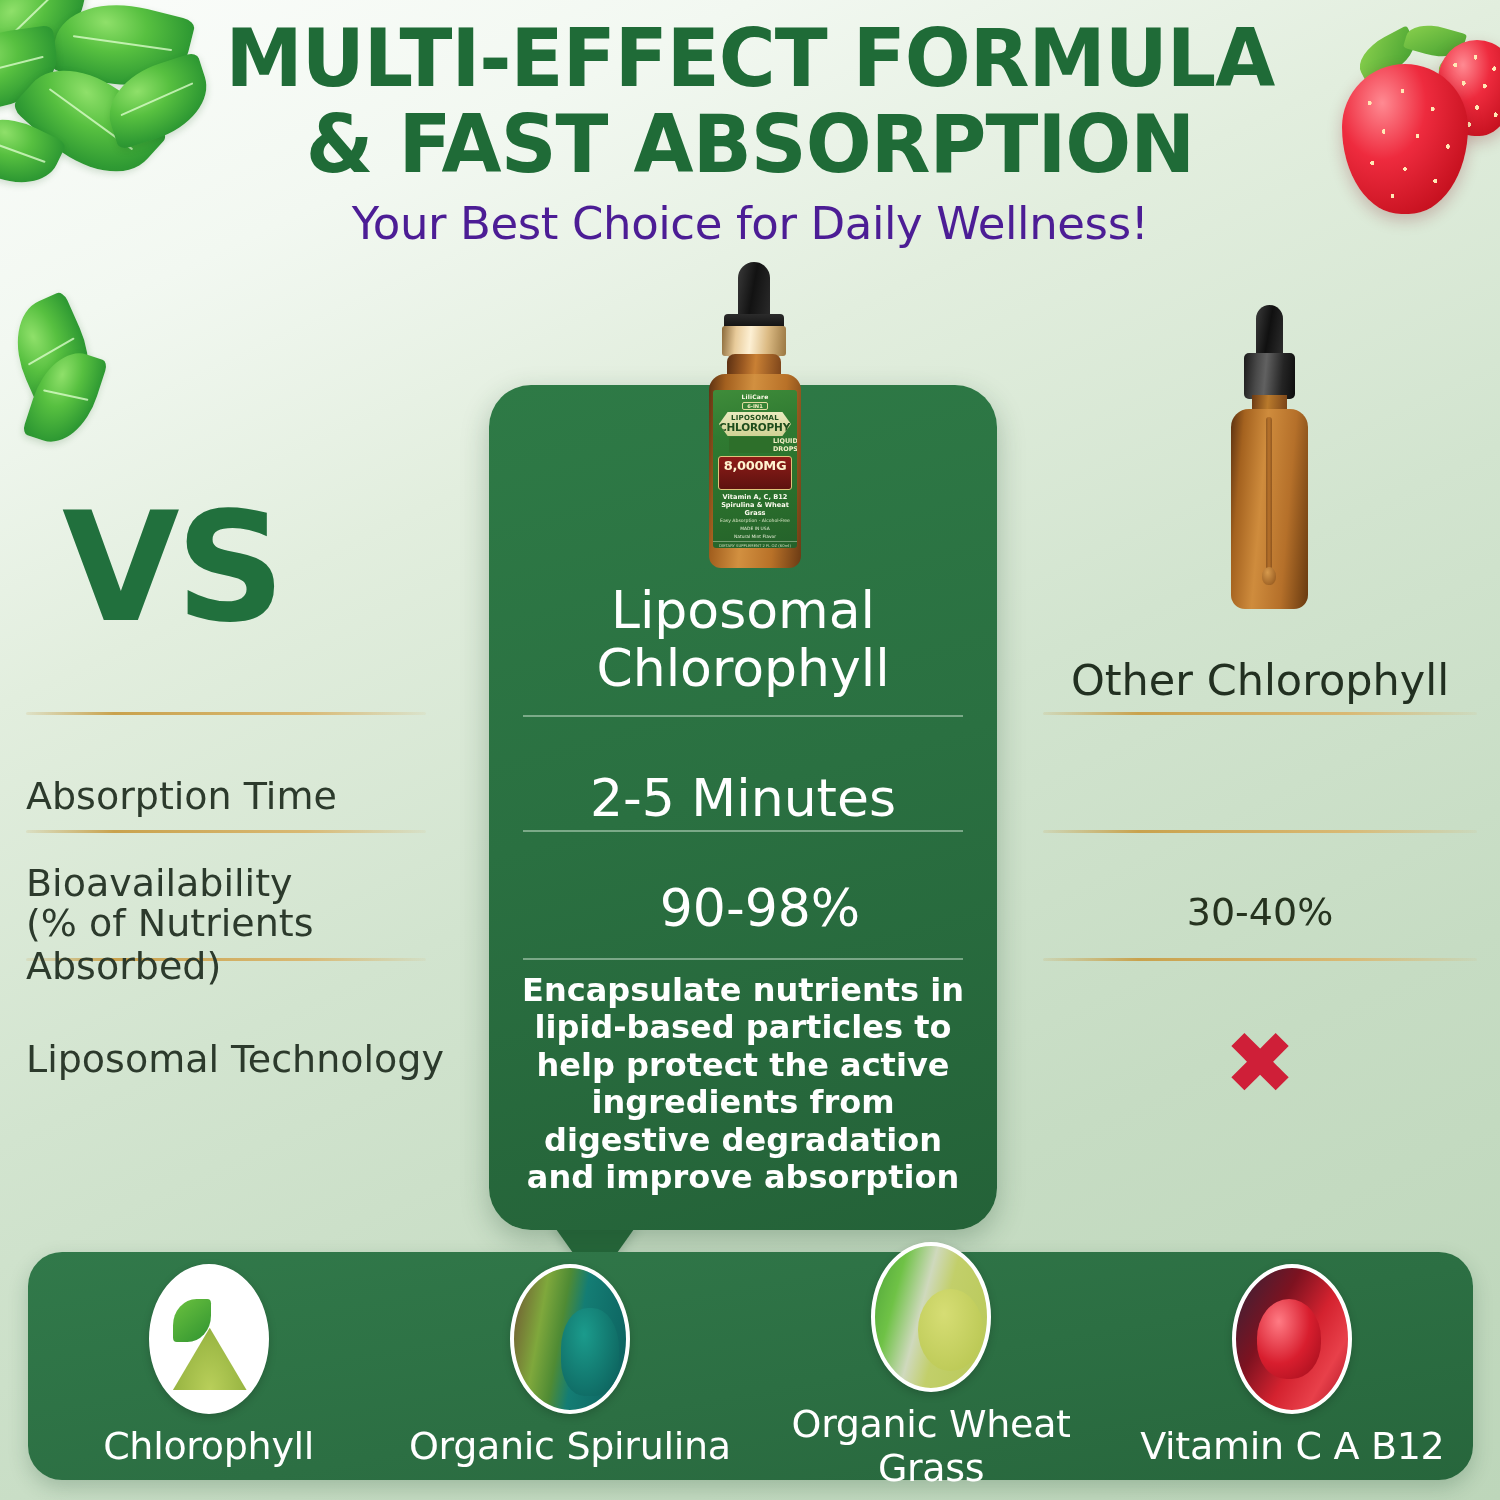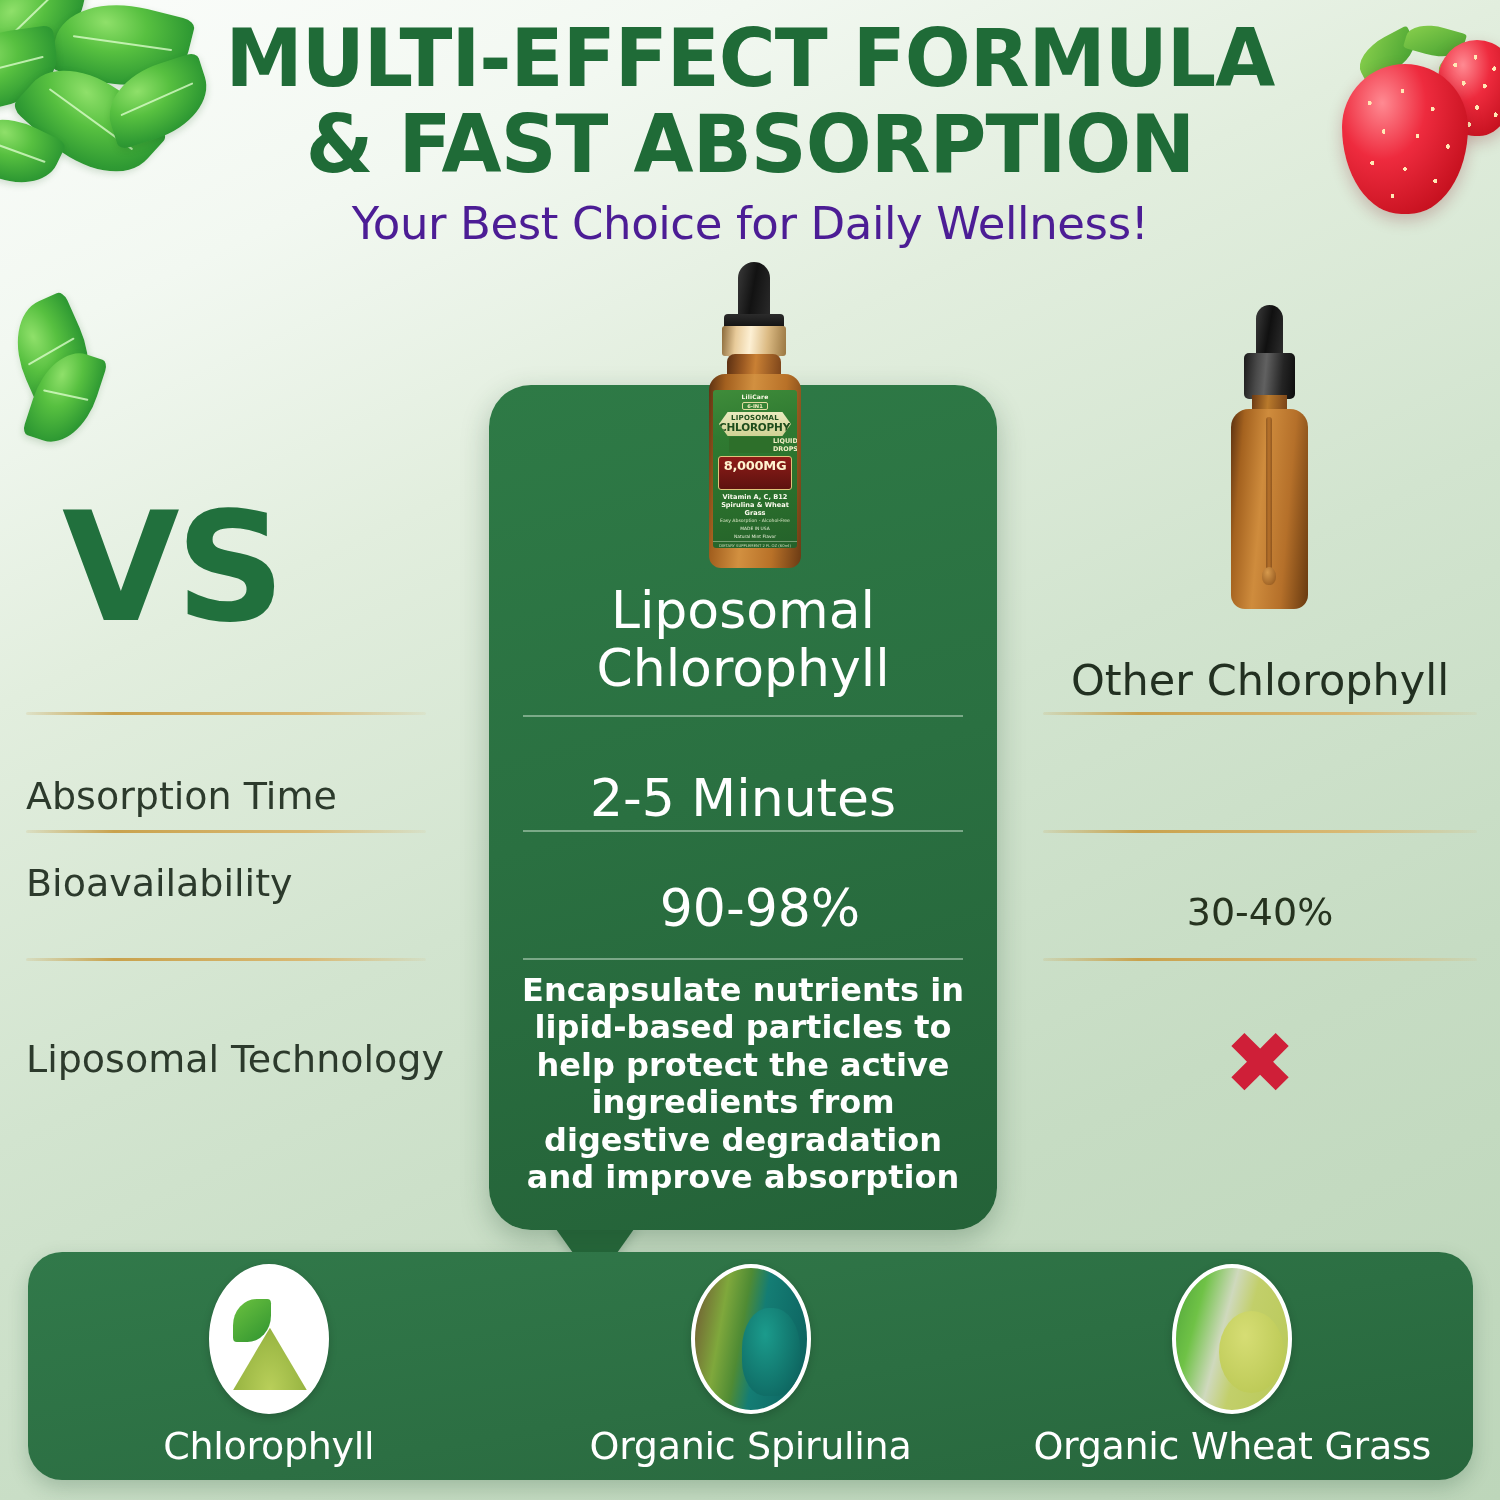--- a/index.html
+++ b/index.html
@@ -366,20 +366,21 @@
   <div class="rowline-left" style="top:830px;"></div>
   <div class="rowline-left" style="top:958px;"></div>
 
   <div class="rowline-right" style="top:712px;"></div>
   <div class="rowline-right" style="top:830px;"></div>
   <div class="rowline-right" style="top:958px;"></div>
 
   <div class="label-left" style="top:862px;">Bioavailability</div>
 
   <div class="label-left" style="top:775px;">Absorption Time</div>
+  <div class="label-left" style="top:902px;">(% of Nutrients Absorbed)</div>
 
   <div class="label-left" style="top:1038px;">Liposomal Technology</div>
 
   <div id="other-title">Other Chlorophyll</div>
 
 
   <div class="val-right" style="top:890px;">30-40%</div>
 
   <div id="x-mark">✖</div>
 </div>
@@ -441,13 +442,17 @@
     <div class="ing-label">Chlorophyll</div>
   </div>
   <div class="ingredient">
     <div class="ing-thumb thumb-spirulina"></div>
     <div class="ing-label">Organic Spirulina</div>
   </div>
   <div class="ingredient">
     <div class="ing-thumb thumb-wheatgrass"></div>
     <div class="ing-label">Organic Wheat Grass</div>
   </div>
+  <div class="ingredient">
+    <div class="ing-thumb thumb-vitamin"></div>
+    <div class="ing-label">Vitamin C A B12</div>
+  </div>
 </div>
 
 </body></html>

